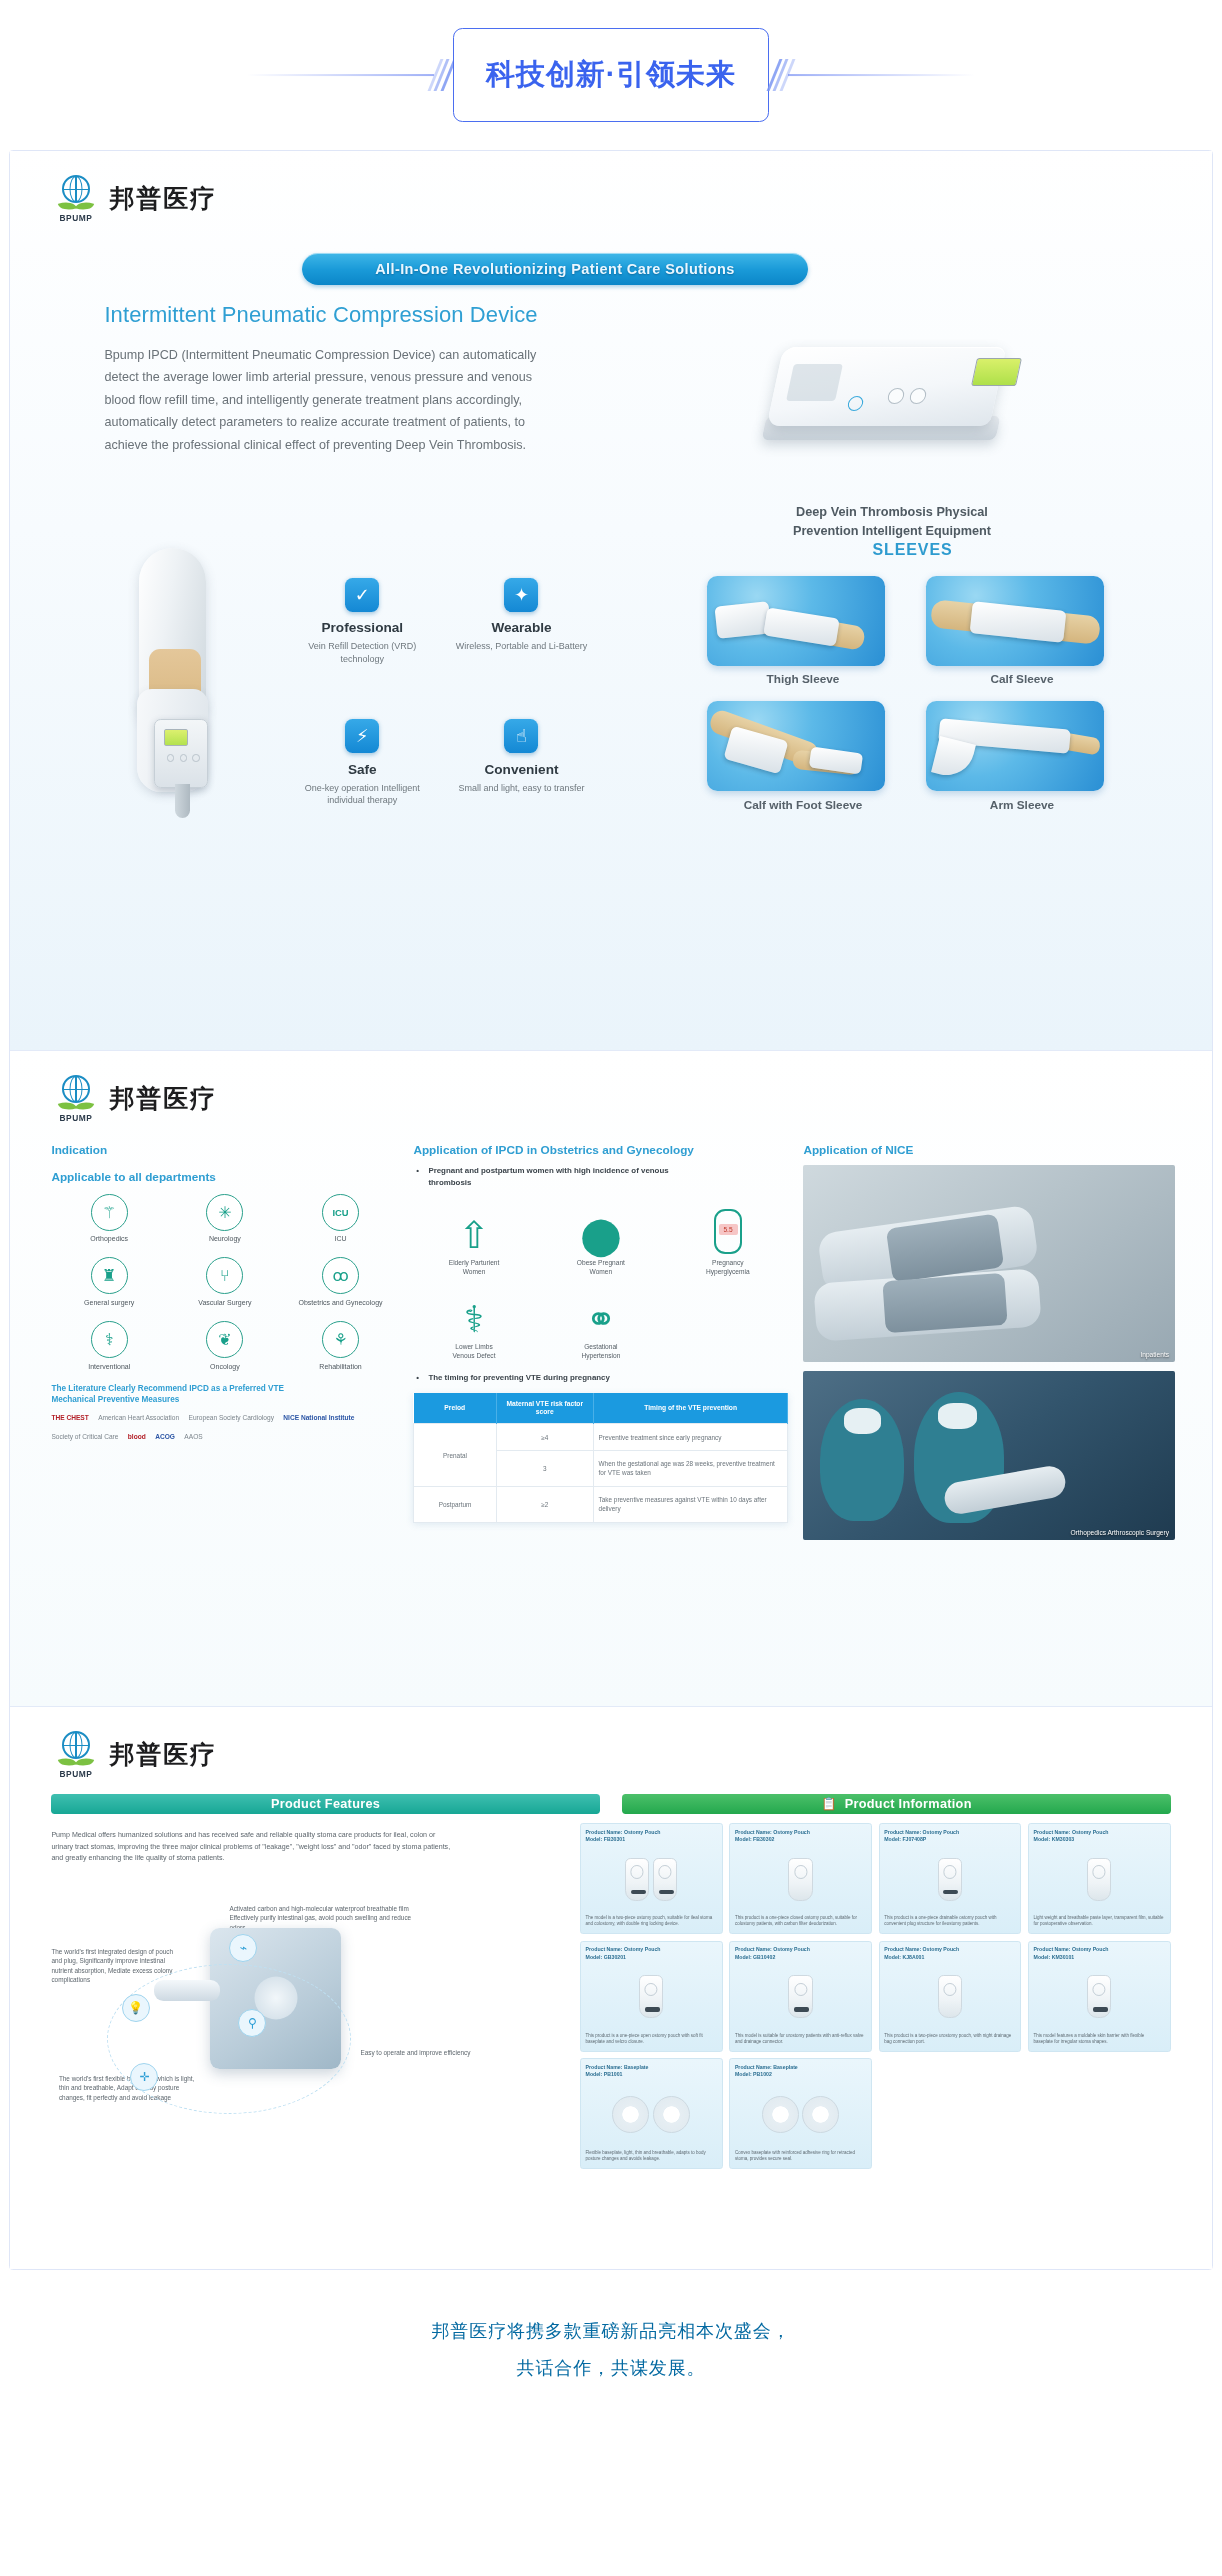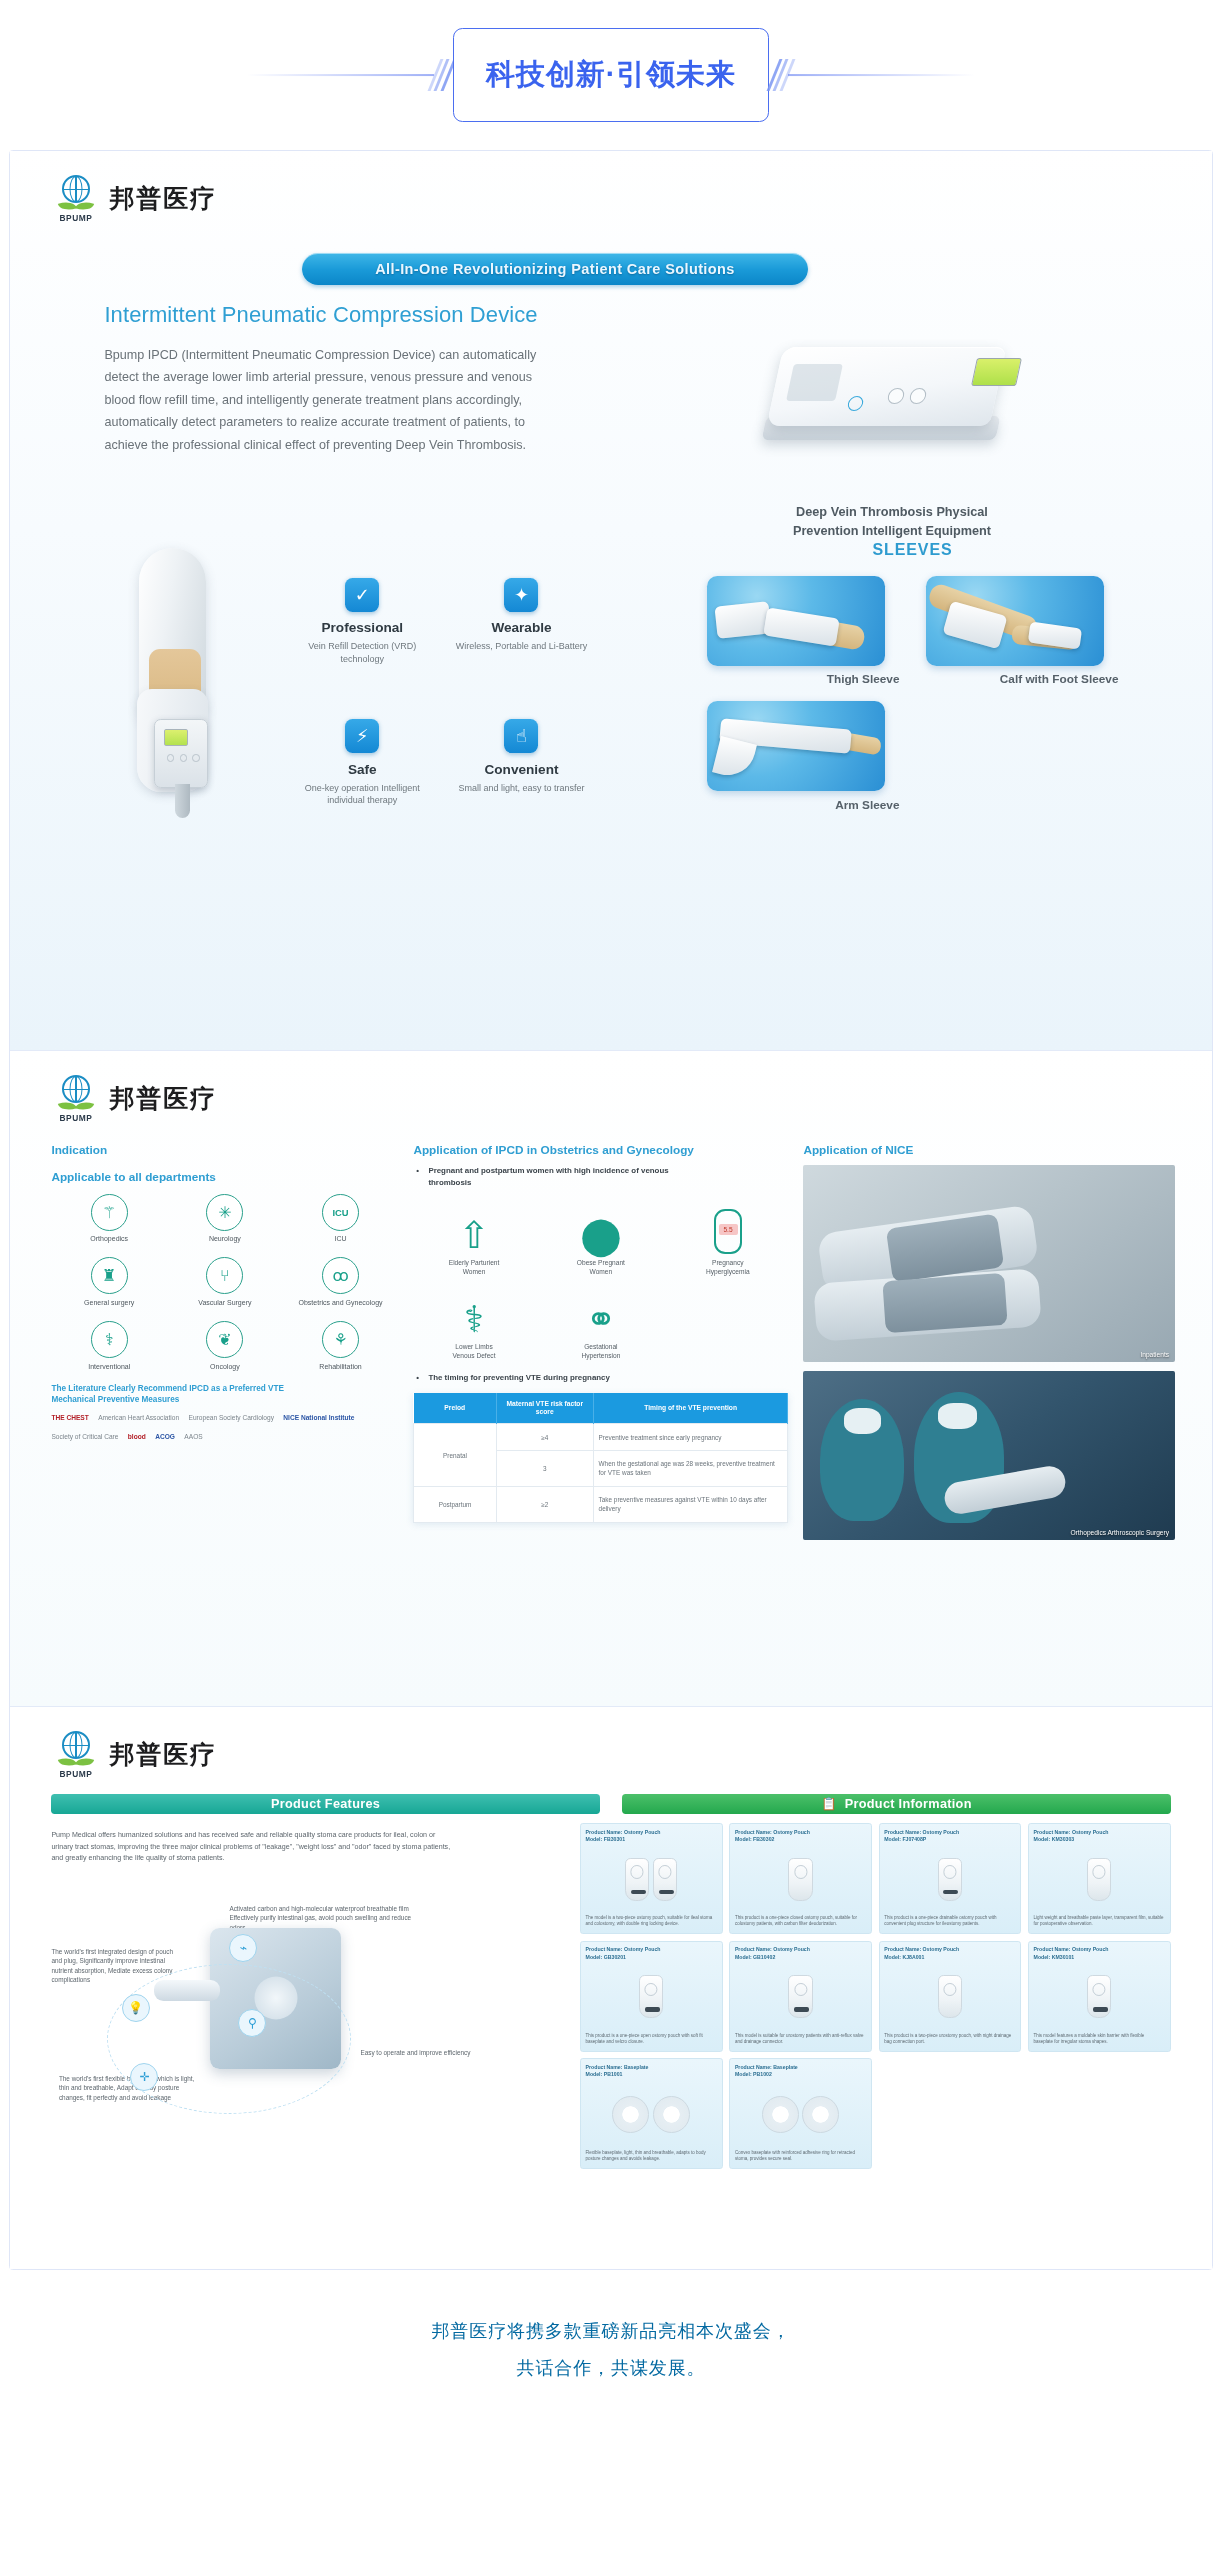--- a/index.html
+++ b/index.html
@@ -174,21 +174,21 @@
     box-shadow:0 1.9px 4.7px rgba(20,110,170,.35);
   }
   .adv-name { font-size:13.6px; font-weight:bold; color:#2f3a42; }
   .adv-desc { font-size:9px; color:#6f787e; line-height:12.7px; margin-top:4.7px; }
 
   
   .sleeves { flex:1; padding-left:17px; }
   .sleeves-title { text-align:center; font-size:16px; font-weight:bold; color:#2e9bcf;
      letter-spacing:0.9px; margin:-7.5px 0 17px 0; }
   .sleeve-grid { display:grid; grid-template-columns:1fr 1fr; gap:15px 26px; width:412px; margin:0 auto; }
-  .sleeve-cell { text-align:right; }
+  .sleeve-cell { text-align:center; }
   .sleeve-img {
     width:178px; height:90px; border-radius:10.3px;
     background:radial-gradient(circle at 28% 22%, #9ad8f3 0%, #5cb9e8 38%, #2a8fd4 100%);
     position:relative; overflow:hidden; box-shadow:0 2.8px 7.5px rgba(40,110,170,.25);
   }
   .sl-limb { position:absolute; background:linear-gradient(180deg,#e7d2a6,#d4b57e); }
   .sl-cuff { position:absolute; background:linear-gradient(170deg,#ffffff,#d9e1e7); border-radius:5.6px;
      box-shadow:0 1.9px 4.7px rgba(0,40,70,.3); }
   .sleeve-cap { font-size:11.8px; font-weight:bold; color:#56616a; margin-top:6.6px; }
 
@@ -417,20 +417,27 @@
       <div class="sleeves">
         <div class="sleeves-title">SLEEVES</div>
         <div class="sleeve-grid">
           <div class="sleeve-cell">
             <div class="sleeve-img">
               <div class="sl-limb" style="left:17px;top:39px;width:141px;height:24.4px;border-radius:11.2px;transform:rotate(10deg);"></div>
               <div class="sl-cuff" style="left:9.4px;top:28px;width:54px;height:32px;transform:rotate(-6deg);"></div>
               <div class="sl-cuff" style="left:58px;top:37px;width:73px;height:28px;transform:rotate(9deg);"></div>
             </div>
             <div class="sleeve-cap">Thigh Sleeve</div>
+          </div>
+          <div class="sleeve-cell">
+            <div class="sleeve-img">
+              <div class="sl-limb" style="left:5.6px;top:32px;width:169px;height:28px;border-radius:13px;transform:rotate(6deg);"></div>
+              <div class="sl-cuff" style="left:45px;top:30px;width:94px;height:32px;transform:rotate(6deg);"></div>
+            </div>
+            <div class="sleeve-cap">Calf Sleeve</div>
           </div>
           <div class="sleeve-cell">
             <div class="sleeve-img">
               <div class="sl-limb" style="left:1.9px;top:24.4px;width:112px;height:24.4px;border-radius:11.2px;transform:rotate(20deg);"></div>
               <div class="sl-limb" style="left:86px;top:52px;width:66px;height:19px;border-radius:8.4px;transform:rotate(6deg);"></div>
               <div class="sl-cuff" style="left:20.6px;top:32px;width:58px;height:34px;transform:rotate(16deg);"></div>
               <div class="sl-cuff" style="left:103px;top:49px;width:52px;height:20.6px;transform:rotate(8deg);"></div>
             </div>
             <div class="sleeve-cap">Calf with Foot Sleeve</div>
           </div>

